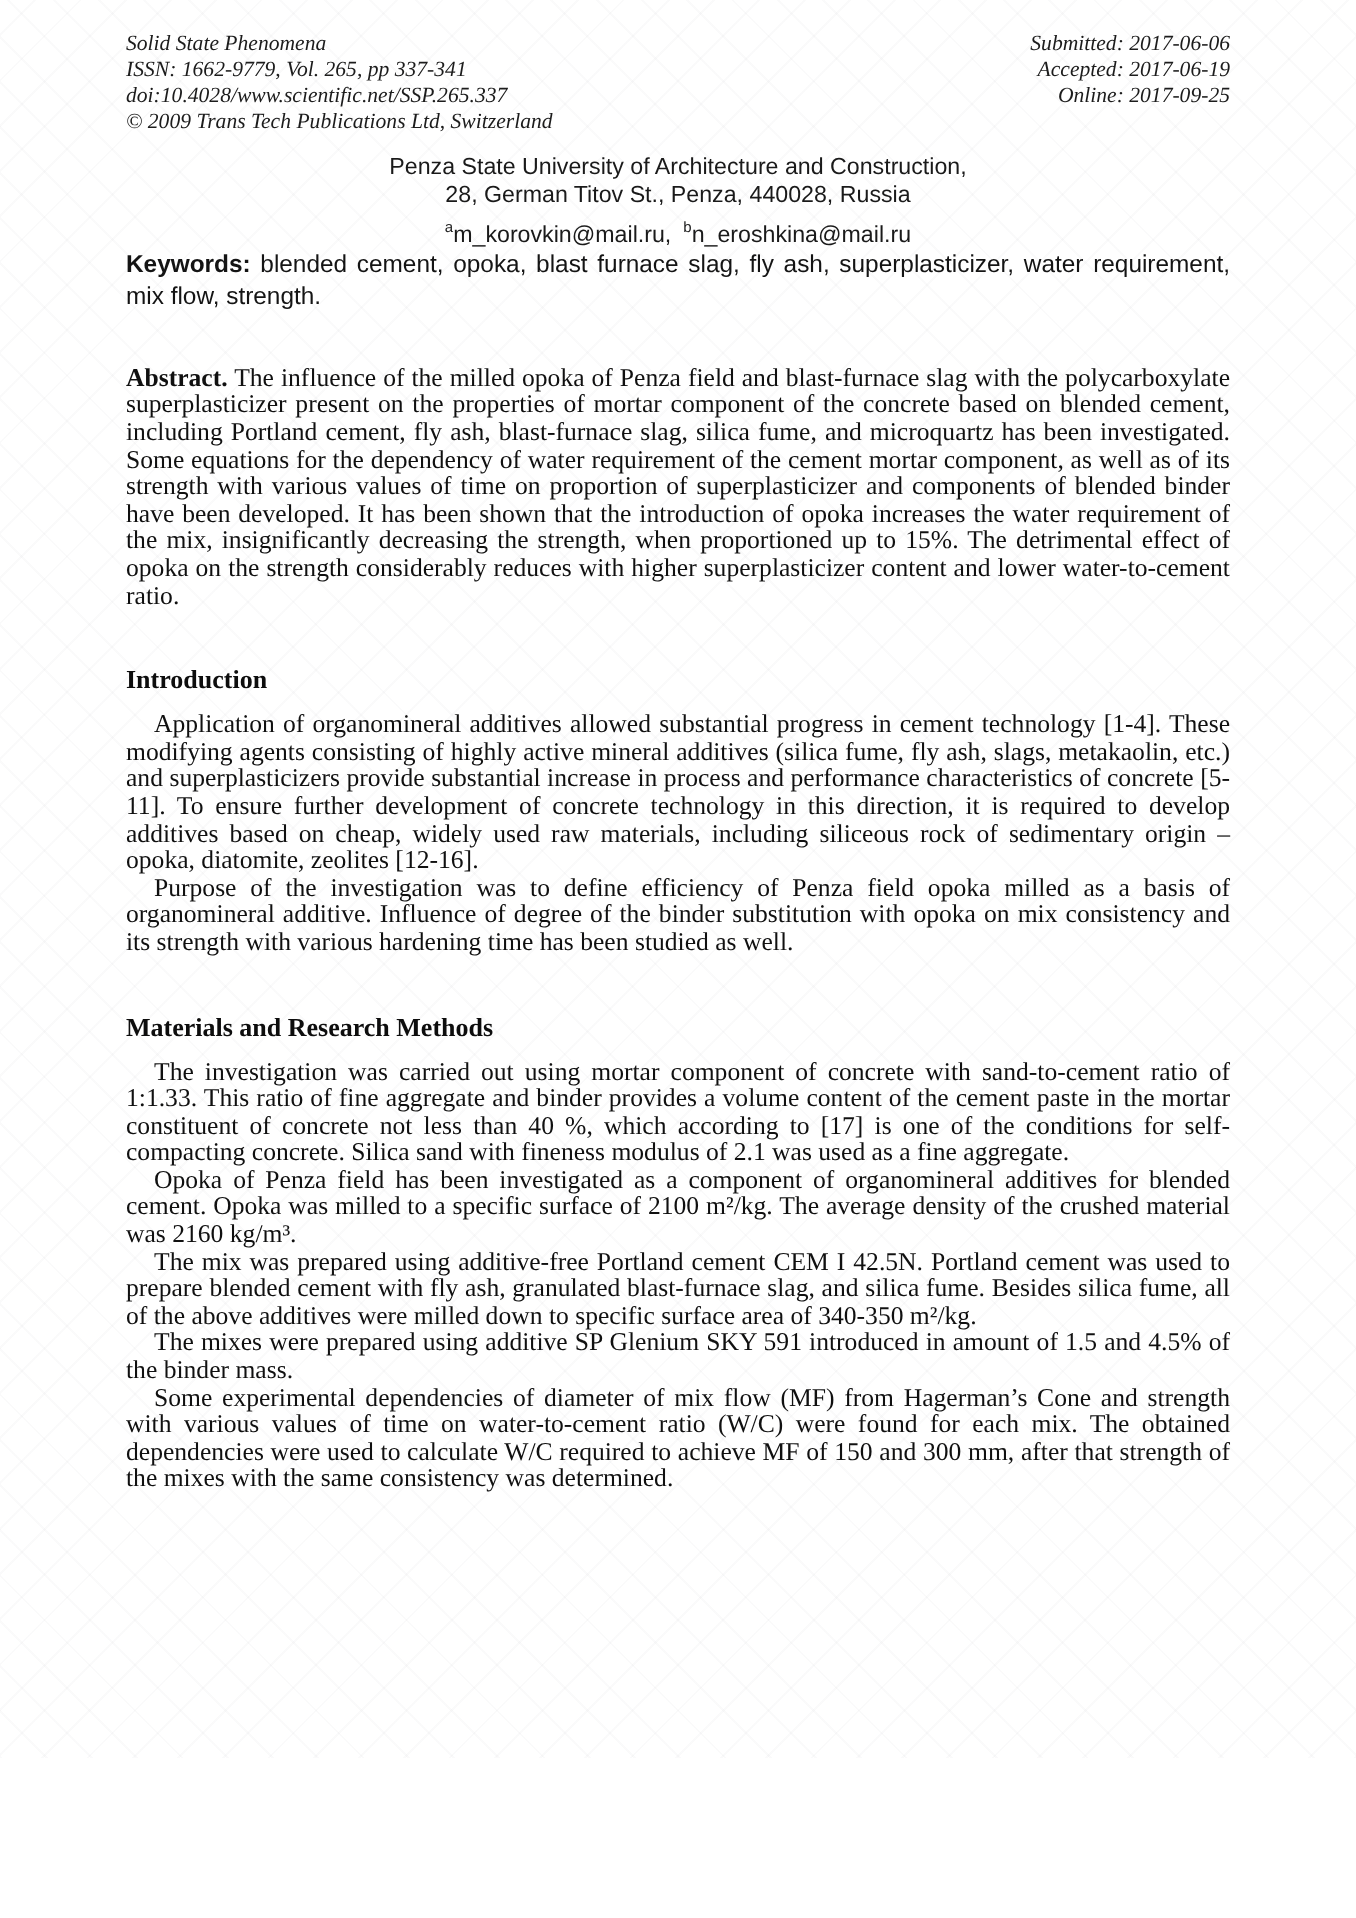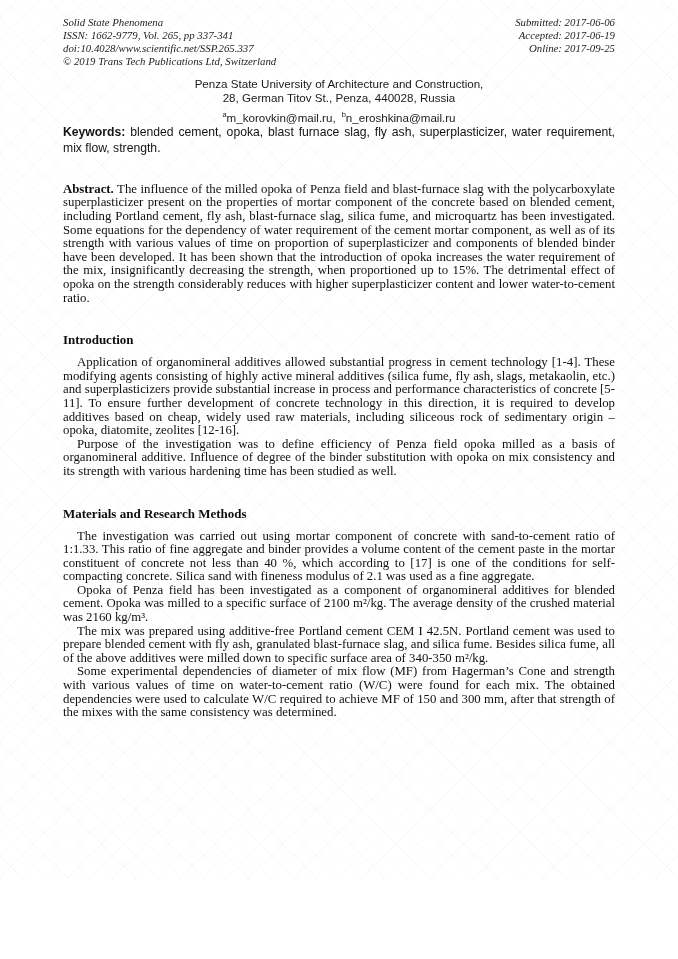--- a/index.html
+++ b/index.html
@@ -116,21 +116,21 @@
 </head>
 <body>
 
 <div class="page">
 
   <div class="masthead">
     <div class="masthead-left">
       <div>Solid State Phenomena</div>
       <div>ISSN: 1662-9779, Vol. 265, pp 337-341</div>
       <div>doi:10.4028/www.scientific.net/SSP.265.337</div>
-      <div>© 2019 Trans Tech Publications Ltd, Switzerland</div>
+      <div>© 2009 Trans Tech Publications Ltd, Switzerland</div>
     </div>
     <div class="masthead-right">
       <div>Submitted: 2017-06-06</div>
       <div>Accepted: 2017-06-19</div>
       <div>Online: 2017-09-25</div>
     </div>
   </div>
 
 
 
@@ -149,16 +149,17 @@
     <h2 class="section-heading">Introduction</h2>
     <p class="body-par">Application of organomineral additives allowed substantial progress in cement technology [1-4]. These modifying agents consisting of highly active mineral additives (silica fume, fly ash, slags, metakaolin, etc.) and superplasticizers provide substantial increase in process and performance characteristics of concrete [5-11]. To ensure further development of concrete technology in this direction, it is required to develop additives based on cheap, widely used raw materials, including siliceous rock of sedimentary origin – opoka, diatomite, zeolites [12-16].</p>
     <p class="body-par">Purpose of the investigation was to define efficiency of Penza field opoka milled as a basis of organomineral additive. Influence of degree of the binder substitution with opoka on mix consistency and its strength with various hardening time has been studied as well.</p>
   </section>
 
   <section>
     <h2 class="section-heading">Materials and Research Methods</h2>
     <p class="body-par">The investigation was carried out using mortar component of concrete with sand-to-cement ratio of 1:1.33. This ratio of fine aggregate and binder provides a volume content of the cement paste in the mortar constituent of concrete not less than 40 %, which according to [17] is one of the conditions for self-compacting concrete. Silica sand with fineness modulus of 2.1 was used as a fine aggregate.</p>
     <p class="body-par">Opoka of Penza field has been investigated as a component of organomineral additives for blended cement. Opoka was milled to a specific surface of 2100 m²/kg. The average density of the crushed material was 2160 kg/m³.</p>
     <p class="body-par">The mix was prepared using additive-free Portland cement CEM I 42.5N. Portland cement was used to prepare blended cement with fly ash, granulated blast-furnace slag, and silica fume. Besides silica fume, all of the above additives were milled down to specific surface area of 340-350 m²/kg.</p>
+    <p class="body-par">The mixes were prepared using additive SP Glenium SKY 591 introduced in amount of 1.5 and 4.5% of the binder mass.</p>
     <p class="body-par">Some experimental dependencies of diameter of mix flow (MF) from Hagerman’s Cone and strength with various values of time on water-to-cement ratio (W/C) were found for each mix. The obtained dependencies were used to calculate W/C required to achieve MF of 150 and 300 mm, after that strength of the mixes with the same consistency was determined.</p>
   </section>
 
 </div>
 
 </body></html>

